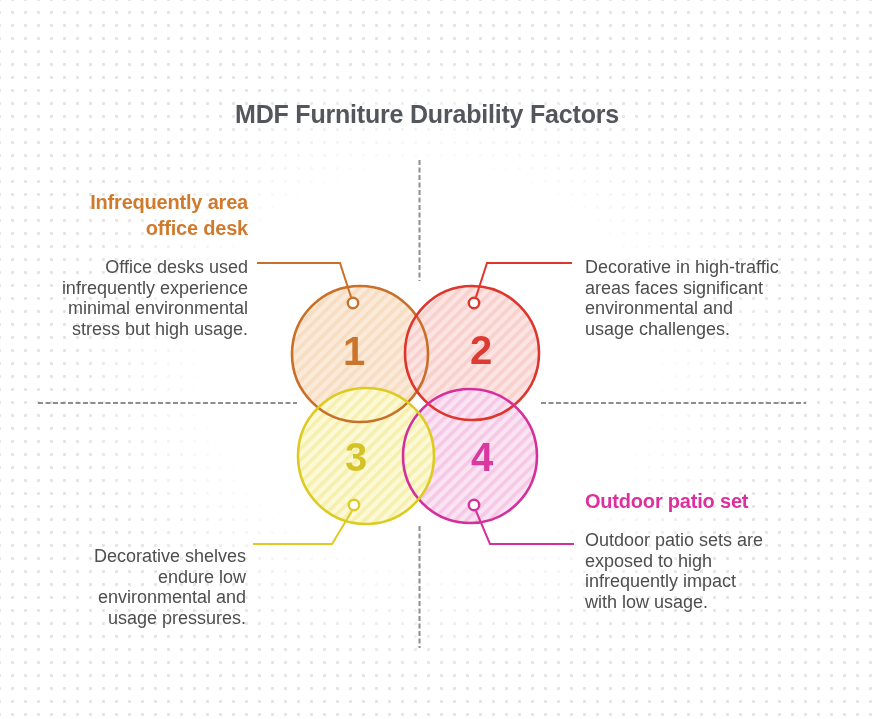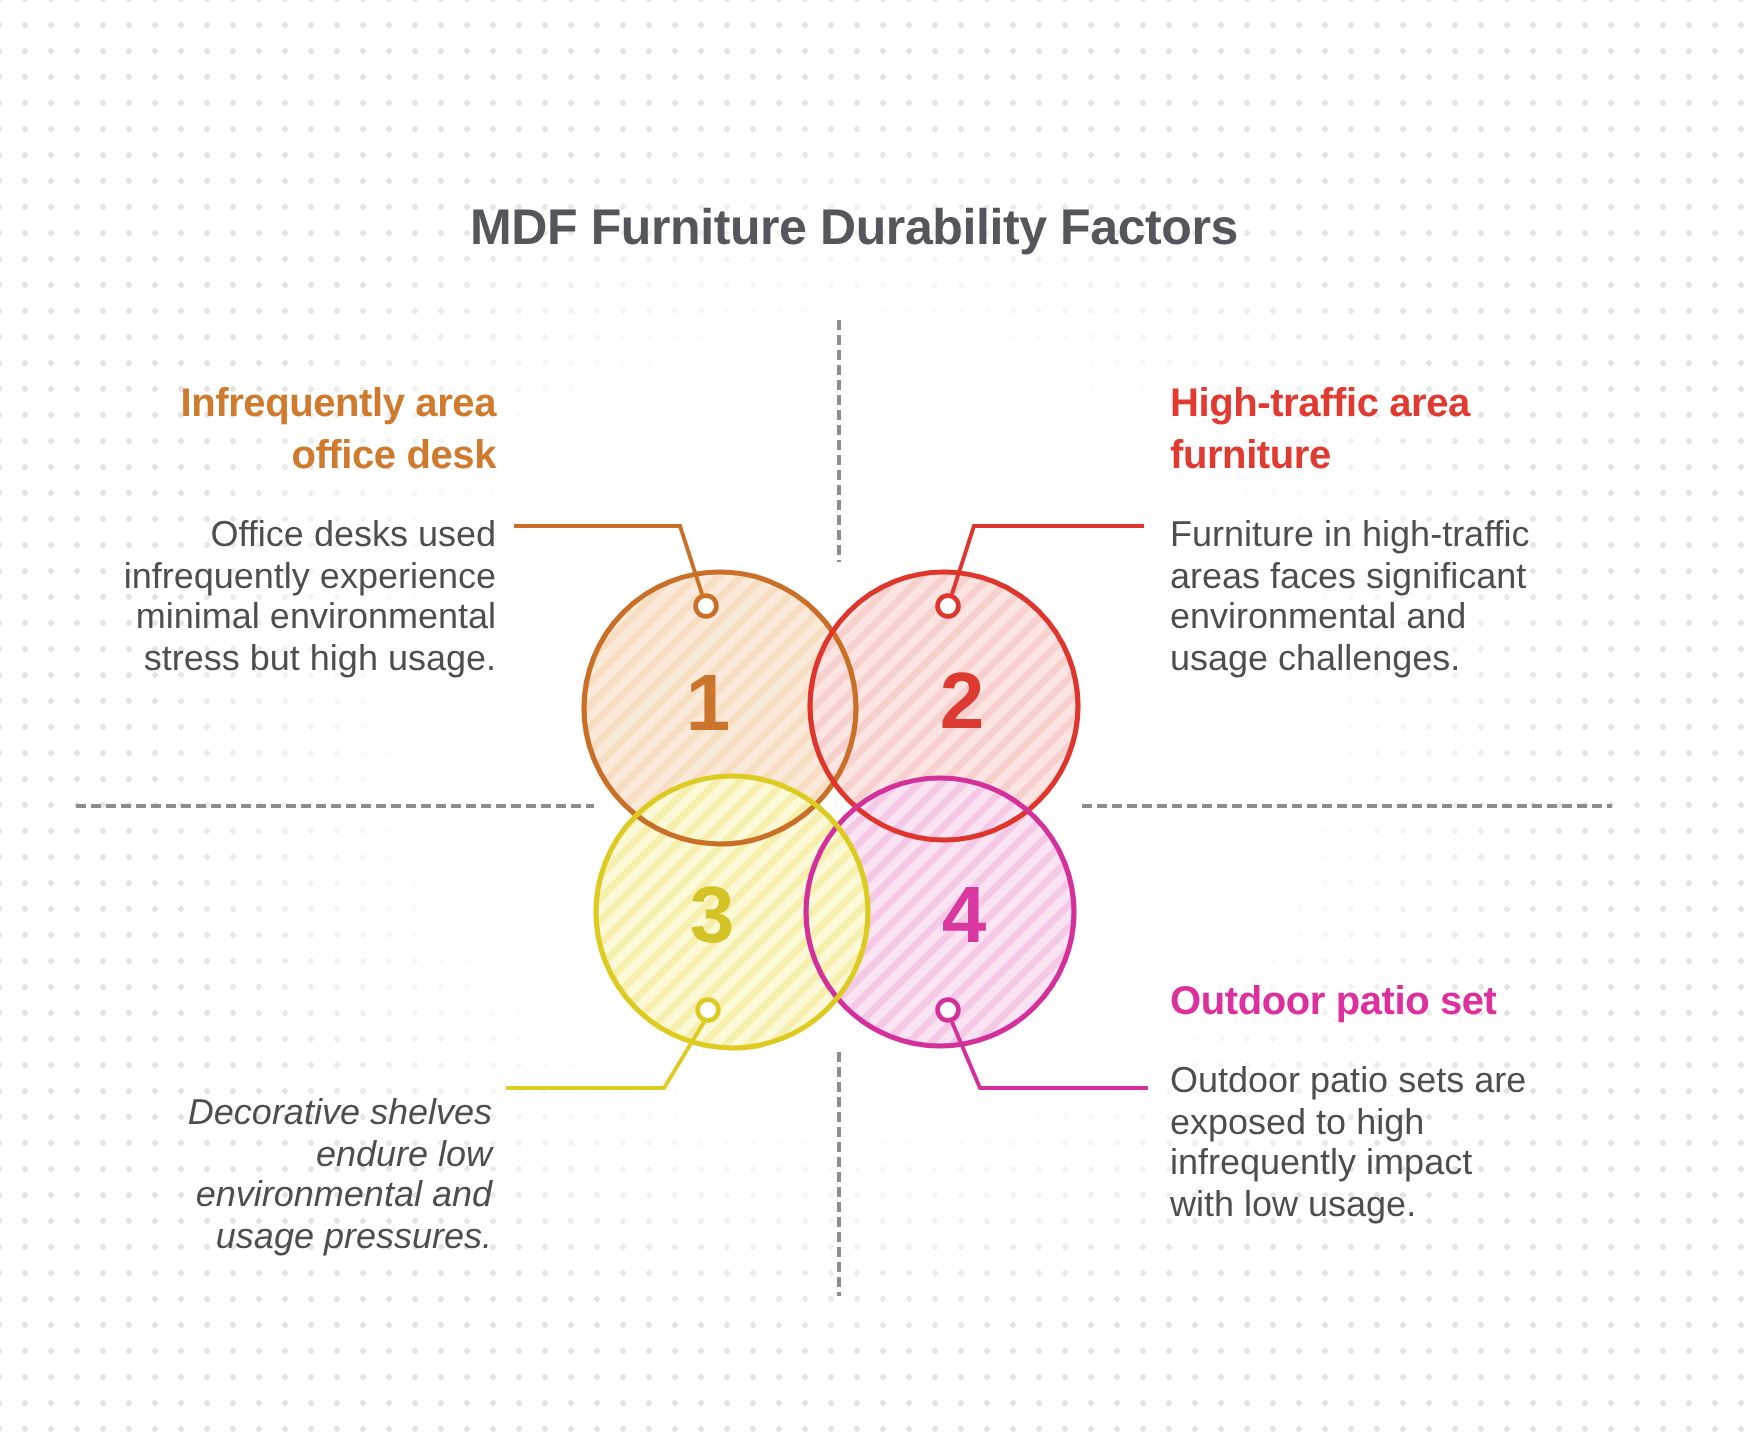--- a/index.html
+++ b/index.html
@@ -31,21 +31,21 @@
     position:absolute;font-size:18px;line-height:20.5px;color:#4e4e4e;
     white-space:pre-line;margin:0;
   }
   .q-right{text-align:right;}
   .q-left{text-align:left;}
   .tl-heading{top:189px;left:40px;width:208px;color:#cf7a2d;}
   .tl-body{top:257px;left:40px;width:208px;}
   .tr-heading{top:189px;left:585px;width:215px;color:#e13a31;}
   .tr-body{top:257px;left:585px;width:215px;}
   .bl-heading{top:477px;left:38px;width:208px;color:#e2cb2a;}
-  .bl-body{top:546px;left:38px;width:208px;font-style:italic;}
+  .bl-body{top:546px;left:38px;width:208px;}
   .br-heading{top:488px;left:585px;width:225px;color:#dd2f9d;}
   .br-body{top:530px;left:585px;width:215px;}
   svg{position:absolute;inset:0;}
   .circle-number{font-family:"Liberation Sans",sans-serif;font-size:40px;font-weight:bold;}
 </style>
 </head>
 <body>
 
 <div class="canvas">
   <div class="dots"></div>
@@ -114,23 +114,21 @@
     </g>
   </svg>
 
   <h2 class="heading q-right tl-heading">Infrequently area
 office desk</h2>
   <p class="body-text q-right tl-body">Office desks used
 infrequently experience
 minimal environmental
 stress but high usage.</p>
 
-  <h2 class="heading q-left tr-heading">High-traffic area
-furniture</h2>
-  <p class="body-text q-left tr-body">Furniture in high-traffic
+  <p class="body-text q-left tr-body">Decorative in high-traffic
 areas faces significant
 environmental and
 usage challenges.</p>
 
   <p class="body-text q-right bl-body">Decorative shelves
 endure low
 environmental and
 usage pressures.</p>
 
   <h2 class="heading q-left br-heading">Outdoor patio set</h2>

